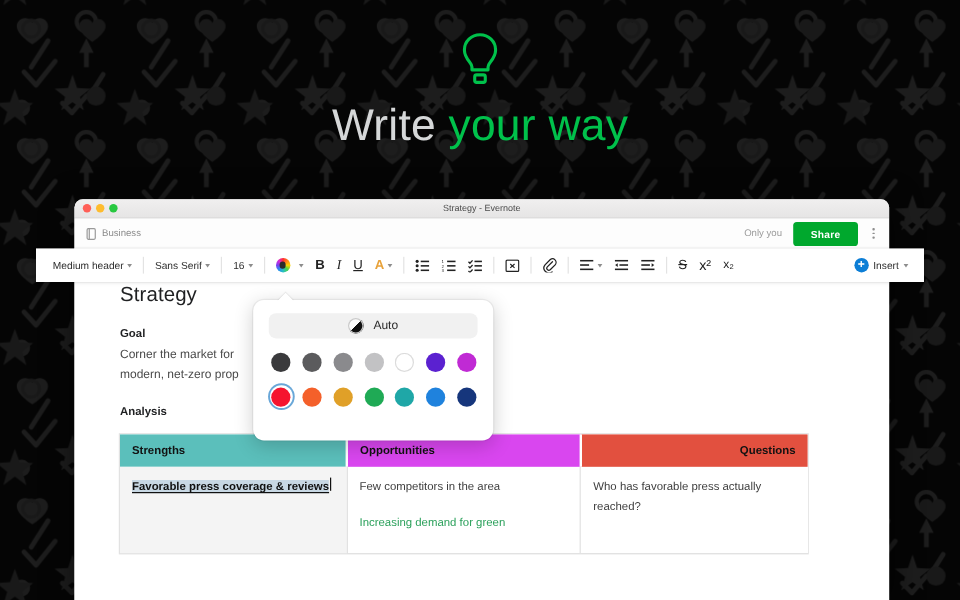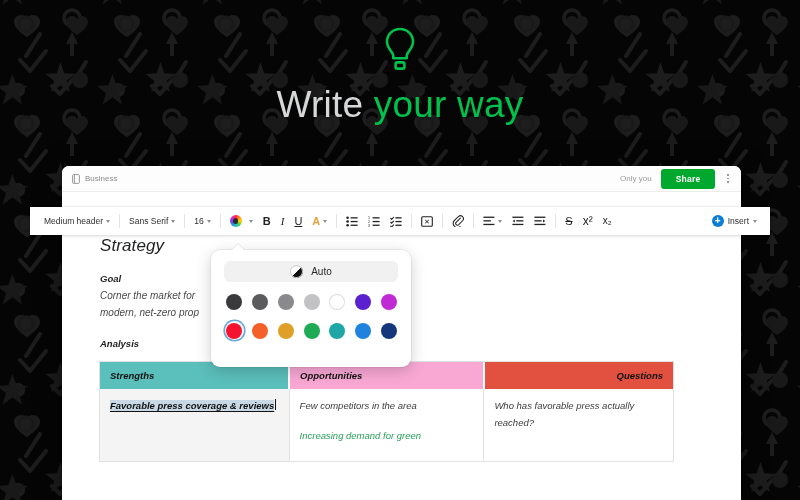--- a/index.html
+++ b/index.html
@@ -105,21 +105,21 @@
   #insert-plus {
     width: 12px; height: 12px; border-radius: 50%; background: #0c7ed6;
     display: flex; align-items: center; justify-content: center;
     color: #fff; font-size: 10px; line-height: 1; font-weight: 700;
   }
   #insert-label { font-size: 8.5px; color: #2e2e2e; }
 
   
   #note-body {
     position: absolute; left: 0; top: 42px; right: 0; bottom: 0;
-    background: #fff; padding: 28px 34px 0 38px; font-style: italic;
+    background: #fff; padding: 28px 34px 0 38px;
   }
   #note-title { font-size: 17px; font-weight: 400; color: #1f2022; letter-spacing: .1px; }
   .section-head { font-size: 9.5px; font-weight: 700; color: #1f2022; margin-top: 17px; }
   .para { font-size: 10px; color: #4a4a4a; line-height: 1.72; margin-top: 3px; max-width: 430px; }
 
   
   #swot-table {
     margin-top: 13px; width: 573px;
     border-collapse: collapse; table-layout: fixed;
     box-shadow: 0 0 0 1px #e2e2e2;
@@ -215,20 +215,28 @@
     <path d="M20 3c-7.2 0-13 5.6-13 12.6 0 4.3 2.3 7.5 4.3 10 1.2 1.5 2 2.6 2 4.2v2.4h13.4v-2.4c0-1.6.8-2.7 2-4.2 2-2.5 4.3-5.7 4.3-10C33 8.6 27.2 3 20 3z" fill="none" stroke="#00c14b" stroke-width="2.6" stroke-linejoin="round"></path>
     <rect x="15.6" y="36.4" width="8.8" height="6.2" rx="1.6" fill="none" stroke="#00c14b" stroke-width="2.6"></rect>
   </svg>
   <div id="headline">
     <span class="w1">Write </span><span class="w2">your way</span>
   </div>
 </div>
 
 <div id="app-window">
 
+  <div id="titlebar">
+    <div id="traffic">
+      <span class="light r"></span>
+      <span class="light y"></span>
+      <span class="light g"></span>
+    </div>
+    <div id="window-title">Strategy - Evernote</div>
+  </div>
 
   <div id="notebar">
     <div id="notebook-chip">
       <svg width="9" height="10" viewBox="0 0 9 10">
         <rect x="1.6" y="0.6" width="6.8" height="8.8" rx="1" fill="none" stroke="#9a9a9a" stroke-width="1"></rect>
         <line x1="3.4" y1="0.6" x2="3.4" y2="9.4" stroke="#9a9a9a" stroke-width="1"></line>
       </svg>
       <span id="notebook-label">Business</span>
     </div>
     <div id="notebar-right">
@@ -252,21 +260,21 @@
       <span>by specializing in</span><br>
       <span>modern, net-zero prop</span>
     </div>
 
     <div class="section-head">Analysis</div>
 
     <table id="swot-table">
       <tbody>
           <tr>
         <th style="background:#5bbfbb;width:33%">Strengths</th>
-        <th style="background:#f9a8d4;width:34%">Opportunities</th>
+        <th style="background:#d946ef;width:34%">Opportunities</th>
         <th style="background:#e2503f;width:33%">Questions</th>
       </tr>
       <tr>
         <td class="cell-strengths">
           <span id="sel-text">Favorable press coverage &amp; reviews</span><span class="caretbar"></span>
         </td>
         <td>
           <span>Few competitors in the area</span>
           <span class="green-text">Increasing demand for green</span>
         </td>

